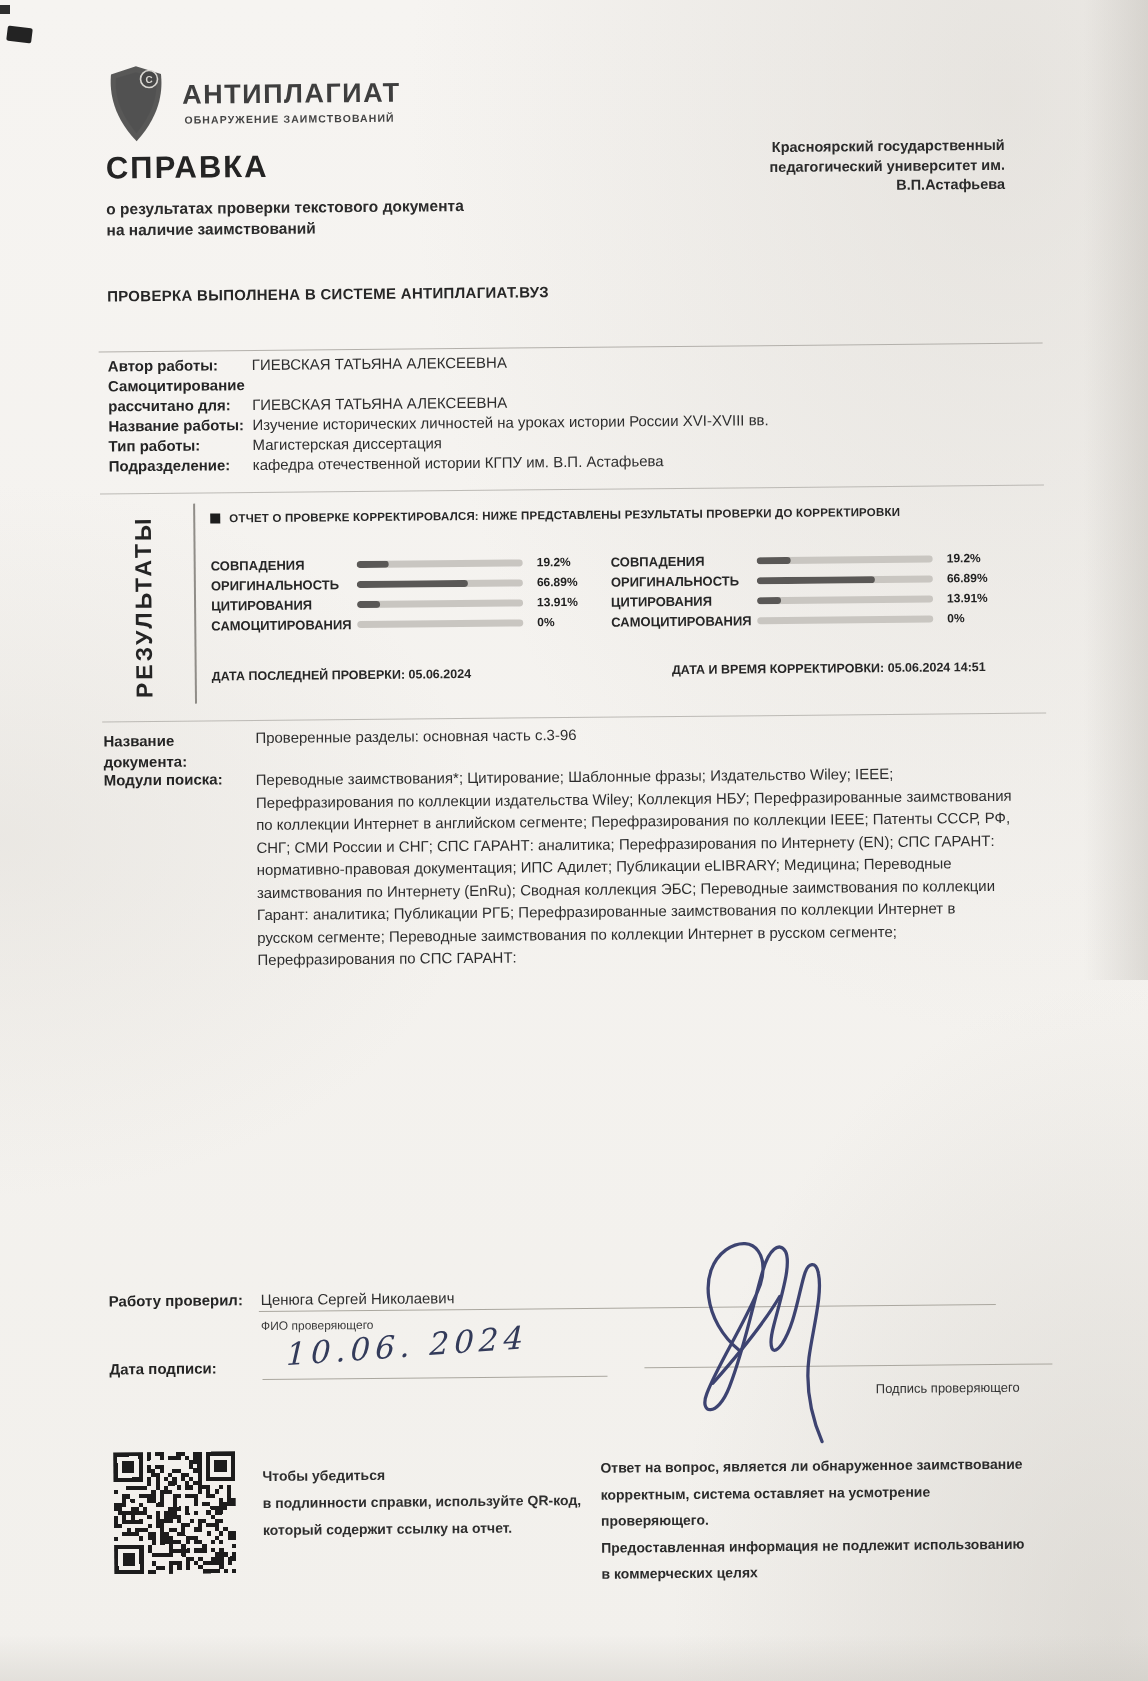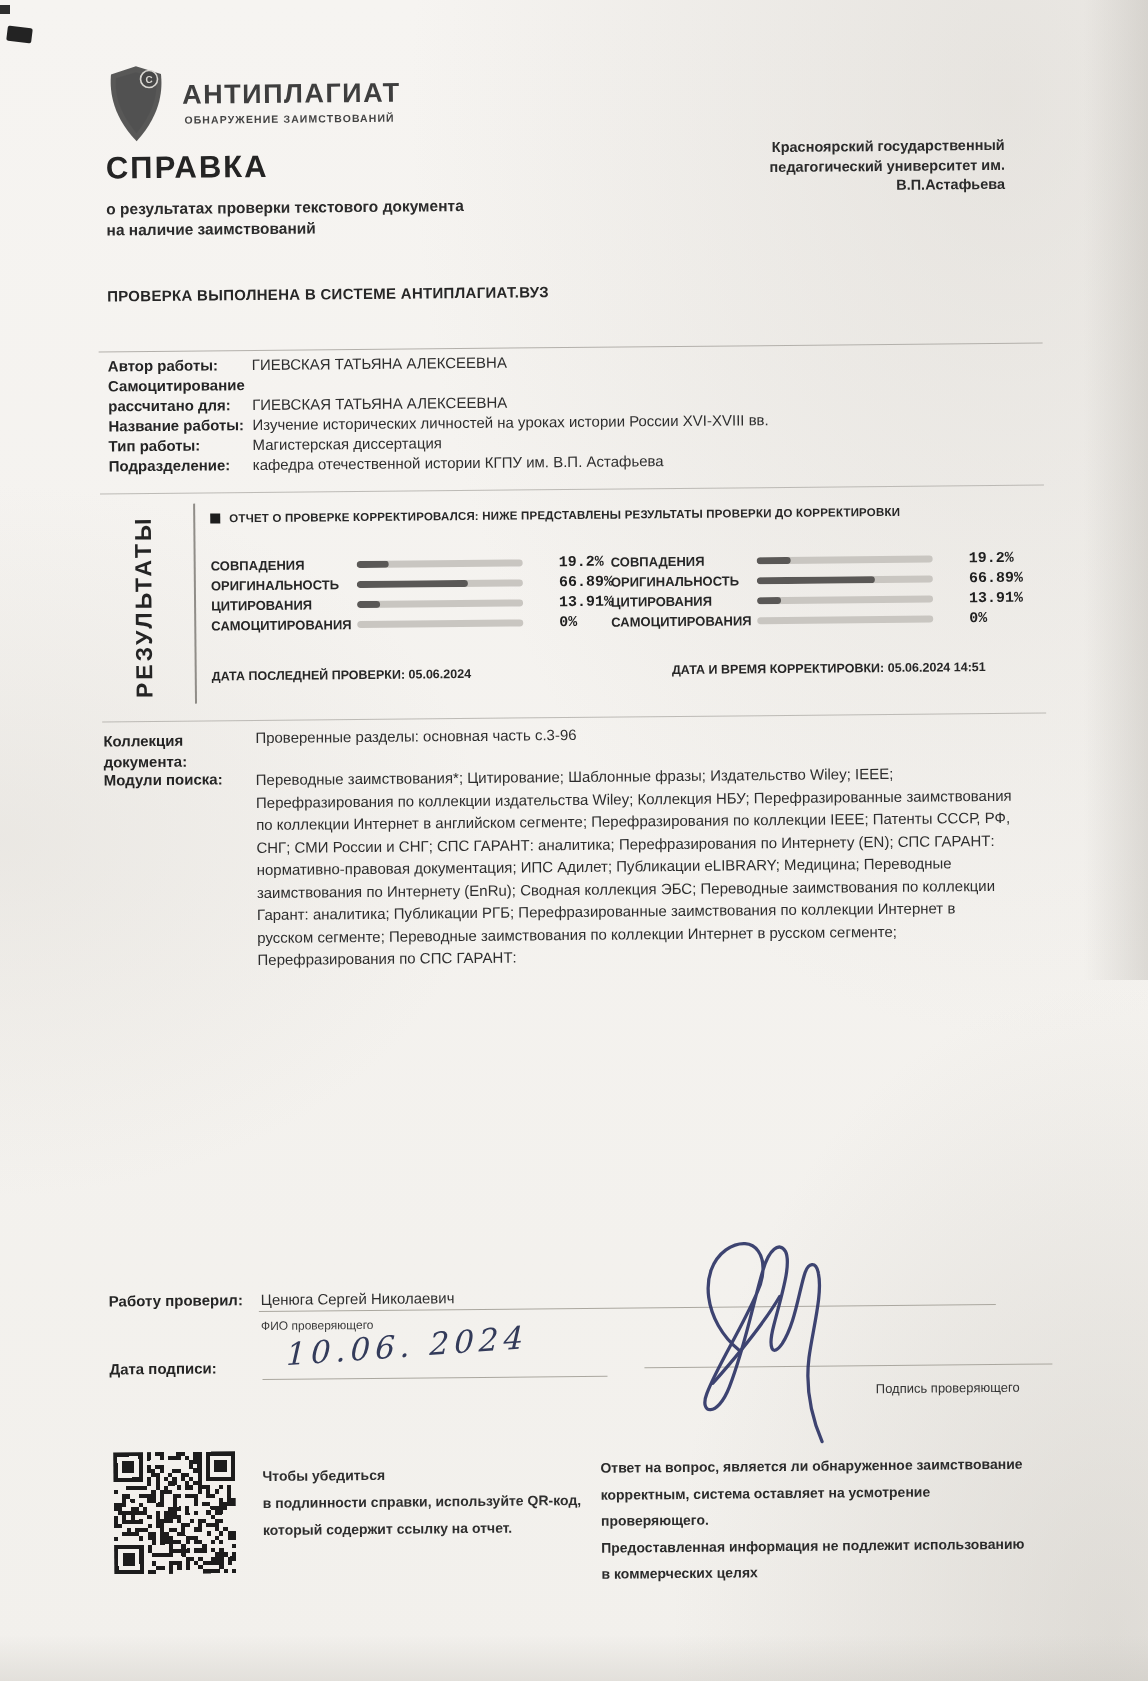--- a/index.html
+++ b/index.html
@@ -59,21 +59,21 @@
   .sq{display:inline-block;width:10px;height:10px;background:#1d1d1d;margin-right:9px;flex:0 0 auto;}
 
   .metrics{top:552px;width:372px;}
   .metrics-left{left:214px;}
   .metrics-right{left:614px;}
   .metric-row{display:flex;align-items:center;height:20px;}
   .m-label{width:146px;font-size:13px;font-weight:700;color:#262626;flex:0 0 auto;}
   .m-bar{width:166px;height:7px;background:#c9c6c1;border-radius:4px;position:relative;flex:0 0 auto;overflow:hidden;}
   .metrics-right .m-bar{width:176px;}
   .m-fill{display:block;height:100%;background:#5a5856;border-radius:4px;width:0;}
-  .m-value{margin-left:36px;font-size:15px;font-weight:700;color:#1f1f1f;font-family:Liberation Mono, monospace;}
+  .m-value{margin-left:14px;font-size:12px;font-weight:700;color:#1f1f1f;}
 
   .date-left{left:214px;top:666px;font-size:12.5px;font-weight:700;color:#262626;}
   .date-right{right:160px;top:664px;font-size:12.5px;font-weight:700;color:#262626;}
 
   .structure-label{left:105px;top:726px;font-size:15px;font-weight:700;line-height:21px;color:#242424;}
   .structure-value{left:257px;top:726px;font-size:15px;color:#2e2e2e;}
   .modules-label{left:105px;top:767px;font-size:15px;font-weight:700;color:#242424;}
   .modules-value{left:257px;top:766px;width:758px;font-size:15px;line-height:22.5px;color:#2e2e2e;}
 
   
@@ -217,21 +217,21 @@
           </span>
         <span class="m-value">0%</span>
       </div>
     </div>
 
     <div class="abs date-left">ДАТА ПОСЛЕДНЕЙ ПРОВЕРКИ: 05.06.2024</div>
     <div class="abs date-right">ДАТА И ВРЕМЯ КОРРЕКТИРОВКИ: 05.06.2024 14:51</div>
 
     <div class="abs hr hr3"></div>
 
-    <div class="abs structure-label ml">Коллекция
+    <div class="abs structure-label ml">Название
 документа:</div>
     <div class="abs structure-value">Проверенные разделы: основная часть с.3-96</div>
     <div class="abs modules-label">Модули поиска:</div>
     <div class="abs modules-value">Переводные заимствования*; Цитирование; Шаблонные фразы; Издательство Wiley; IEEE; Перефразирования по коллекции издательства Wiley; Коллекция НБУ; Перефразированные заимствования по коллекции Интернет в английском сегменте; Перефразирования по коллекции IEEE; Патенты СССР, РФ, СНГ; СМИ России и СНГ; СПС ГАРАНТ: аналитика; Перефразирования по Интернету (EN); СПС ГАРАНТ: нормативно-правовая документация; ИПС Адилет; Публикации eLIBRARY; Медицина; Переводные заимствования по Интернету (EnRu); Сводная коллекция ЭБС; Переводные заимствования по коллекции Гарант: аналитика; Публикации РГБ; Перефразированные заимствования по коллекции Интернет в русском сегменте; Переводные заимствования по коллекции Интернет в русском сегменте; Перефразирования по СПС ГАРАНТ:</div>
 
     <div class="abs reviewer-label">Работу проверил:</div>
     <div class="abs reviewer-name">Ценюга Сергей Николаевич</div>
     <div class="abs line-reviewer"></div>
     <div class="abs reviewer-caption">ФИО проверяющего</div>
 

